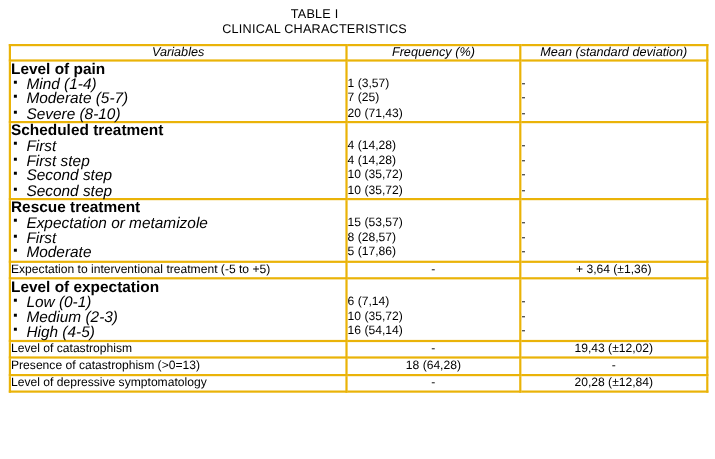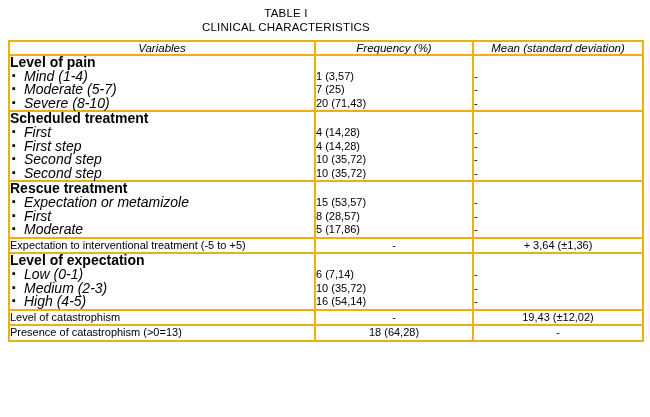--- a/index.html
+++ b/index.html
@@ -232,18 +232,23 @@
         <td class="rowval">-</td>
         <td class="rowval">19,43 (±12,02)</td>
       </tr>
 
       <tr>
         <td class="rowlabel">Presence of catastrophism (&gt;0=13)</td>
         <td class="rowval">18 (64,28)</td>
         <td class="rowval">-</td>
       </tr>
 
+      <tr>
+        <td class="rowlabel">Level of depressive symptomatology</td>
+        <td class="rowval">-</td>
+        <td class="rowval">20,28 (±12,84)</td>
+      </tr>
 
 
     </tbody>
   </table>
 
 </div>
 
 </body></html>

